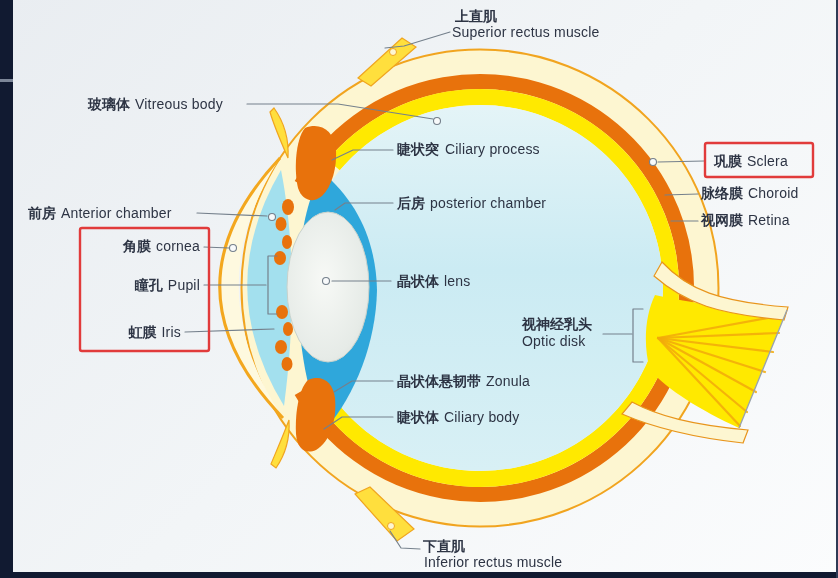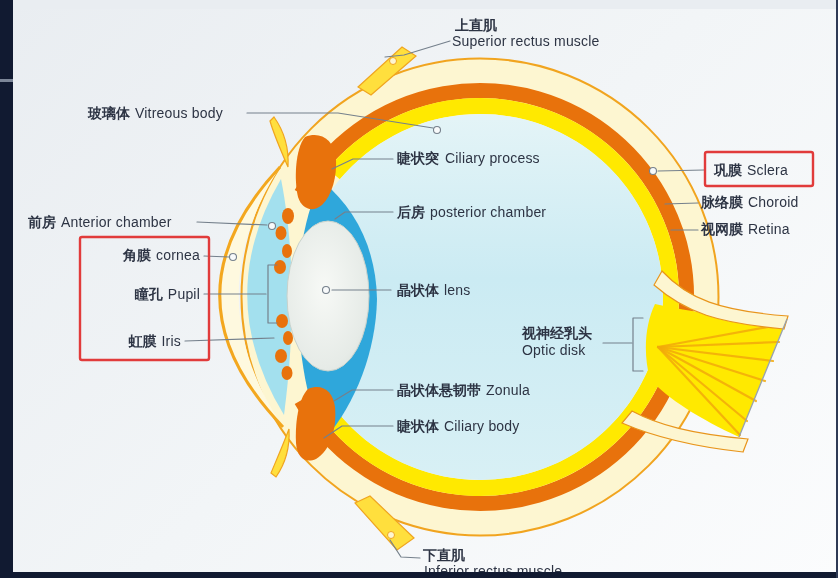--- a/index.html
+++ b/index.html
@@ -4,21 +4,20 @@
 <style>
   html,body{margin:0;padding:0;}
   body{
     width:838px;height:578px;position:relative;overflow:hidden;
     font-family:"Liberation Sans","DejaVu Sans",sans-serif;
     background:#e9edf1;
   }
   .stage{
     position:absolute;inset:0;
     background:linear-gradient(135deg,#e9edf1 0%,#f2f5f7 50%,#fbfcfd 100%);
-    margin-top:9px;
   }
   .left-bar{position:absolute;left:0;top:0;width:13px;height:578px;background:var(--c-frame,#111a31);}
   .left-bar-dash{position:absolute;left:0;top:79px;width:13px;height:3px;background:#7c8698;}
   .bottom-bar{position:absolute;left:0;bottom:0;width:838px;height:6px;background:var(--c-frame,#111a31);}
   .right-line{position:absolute;right:0;top:0;width:2px;height:578px;background:#2e3a55;}
   svg{position:absolute;left:0;top:0;}
 
   .lbl{fill:var(--c-text,#2d3444);}
   .zh{font-weight:bold;font-size:14px;}
   .en{font-size:14px;letter-spacing:.2px;}

